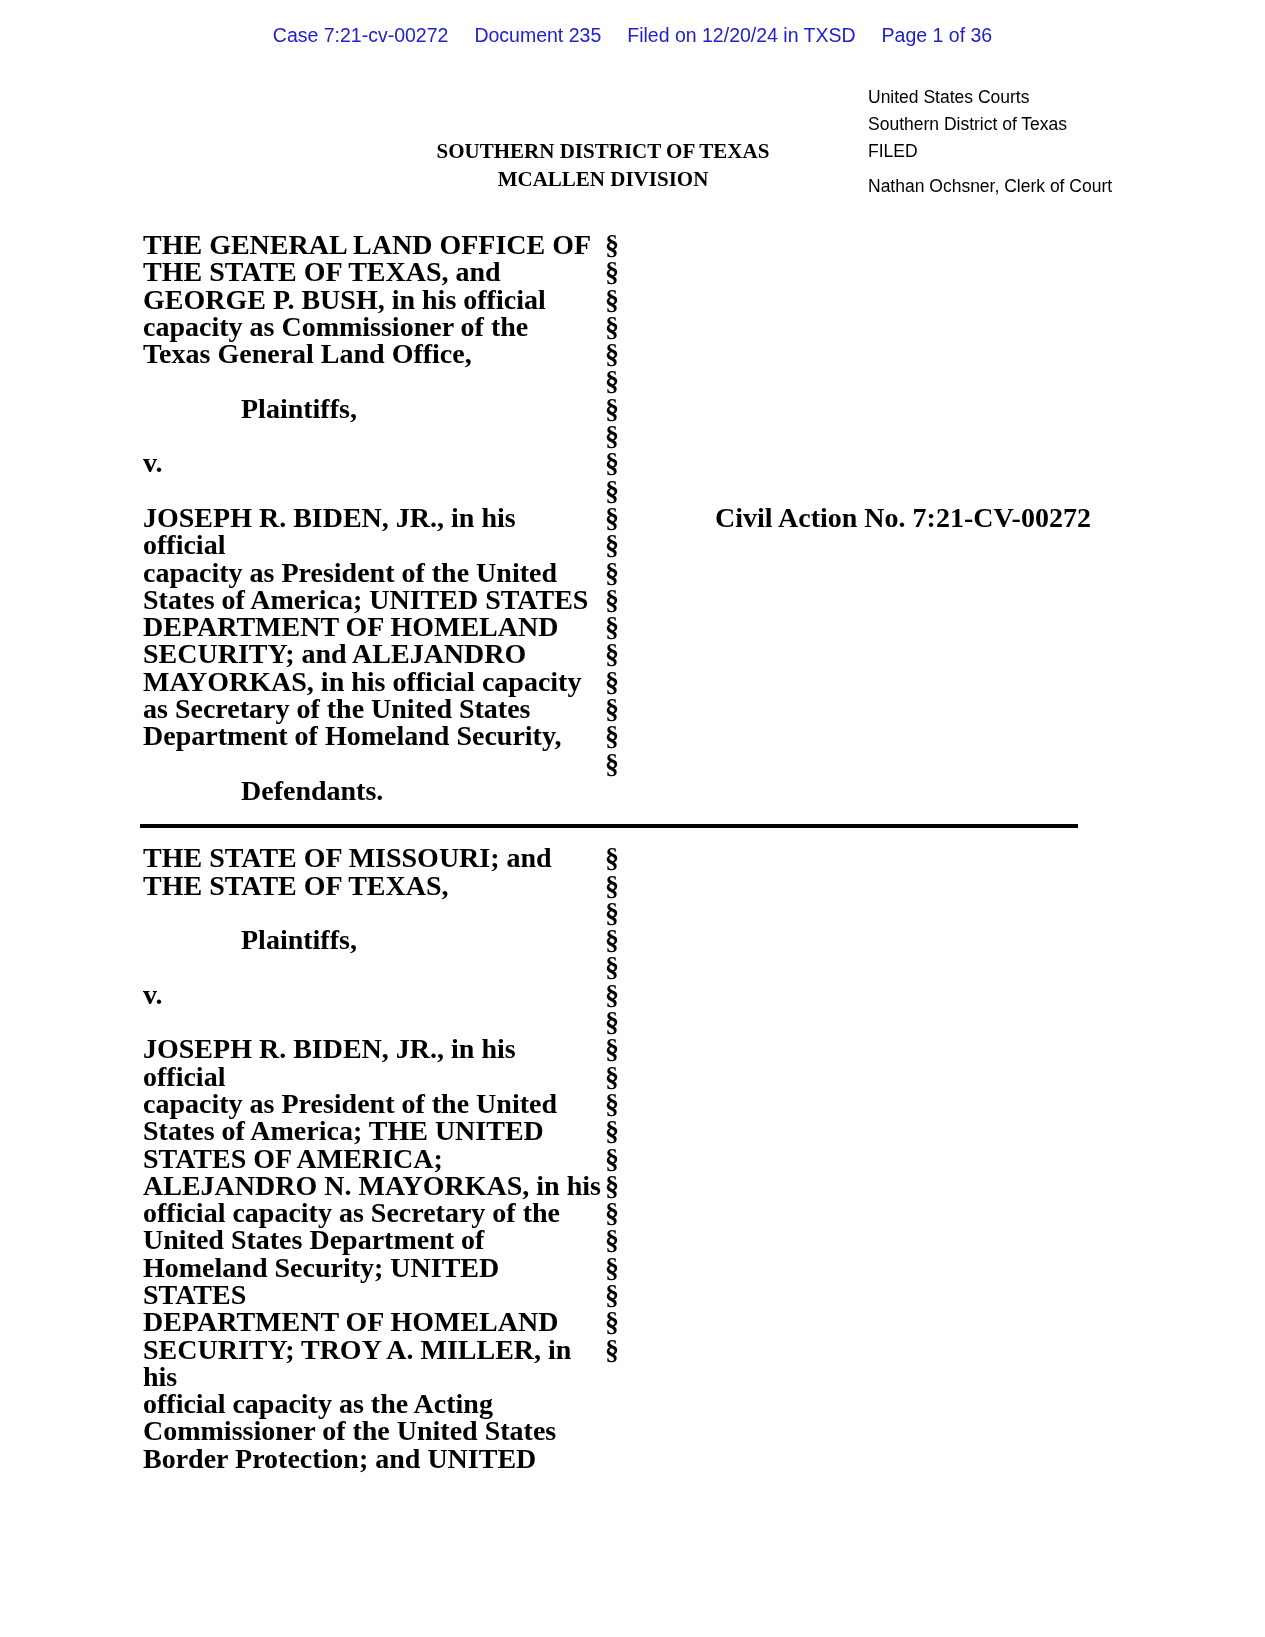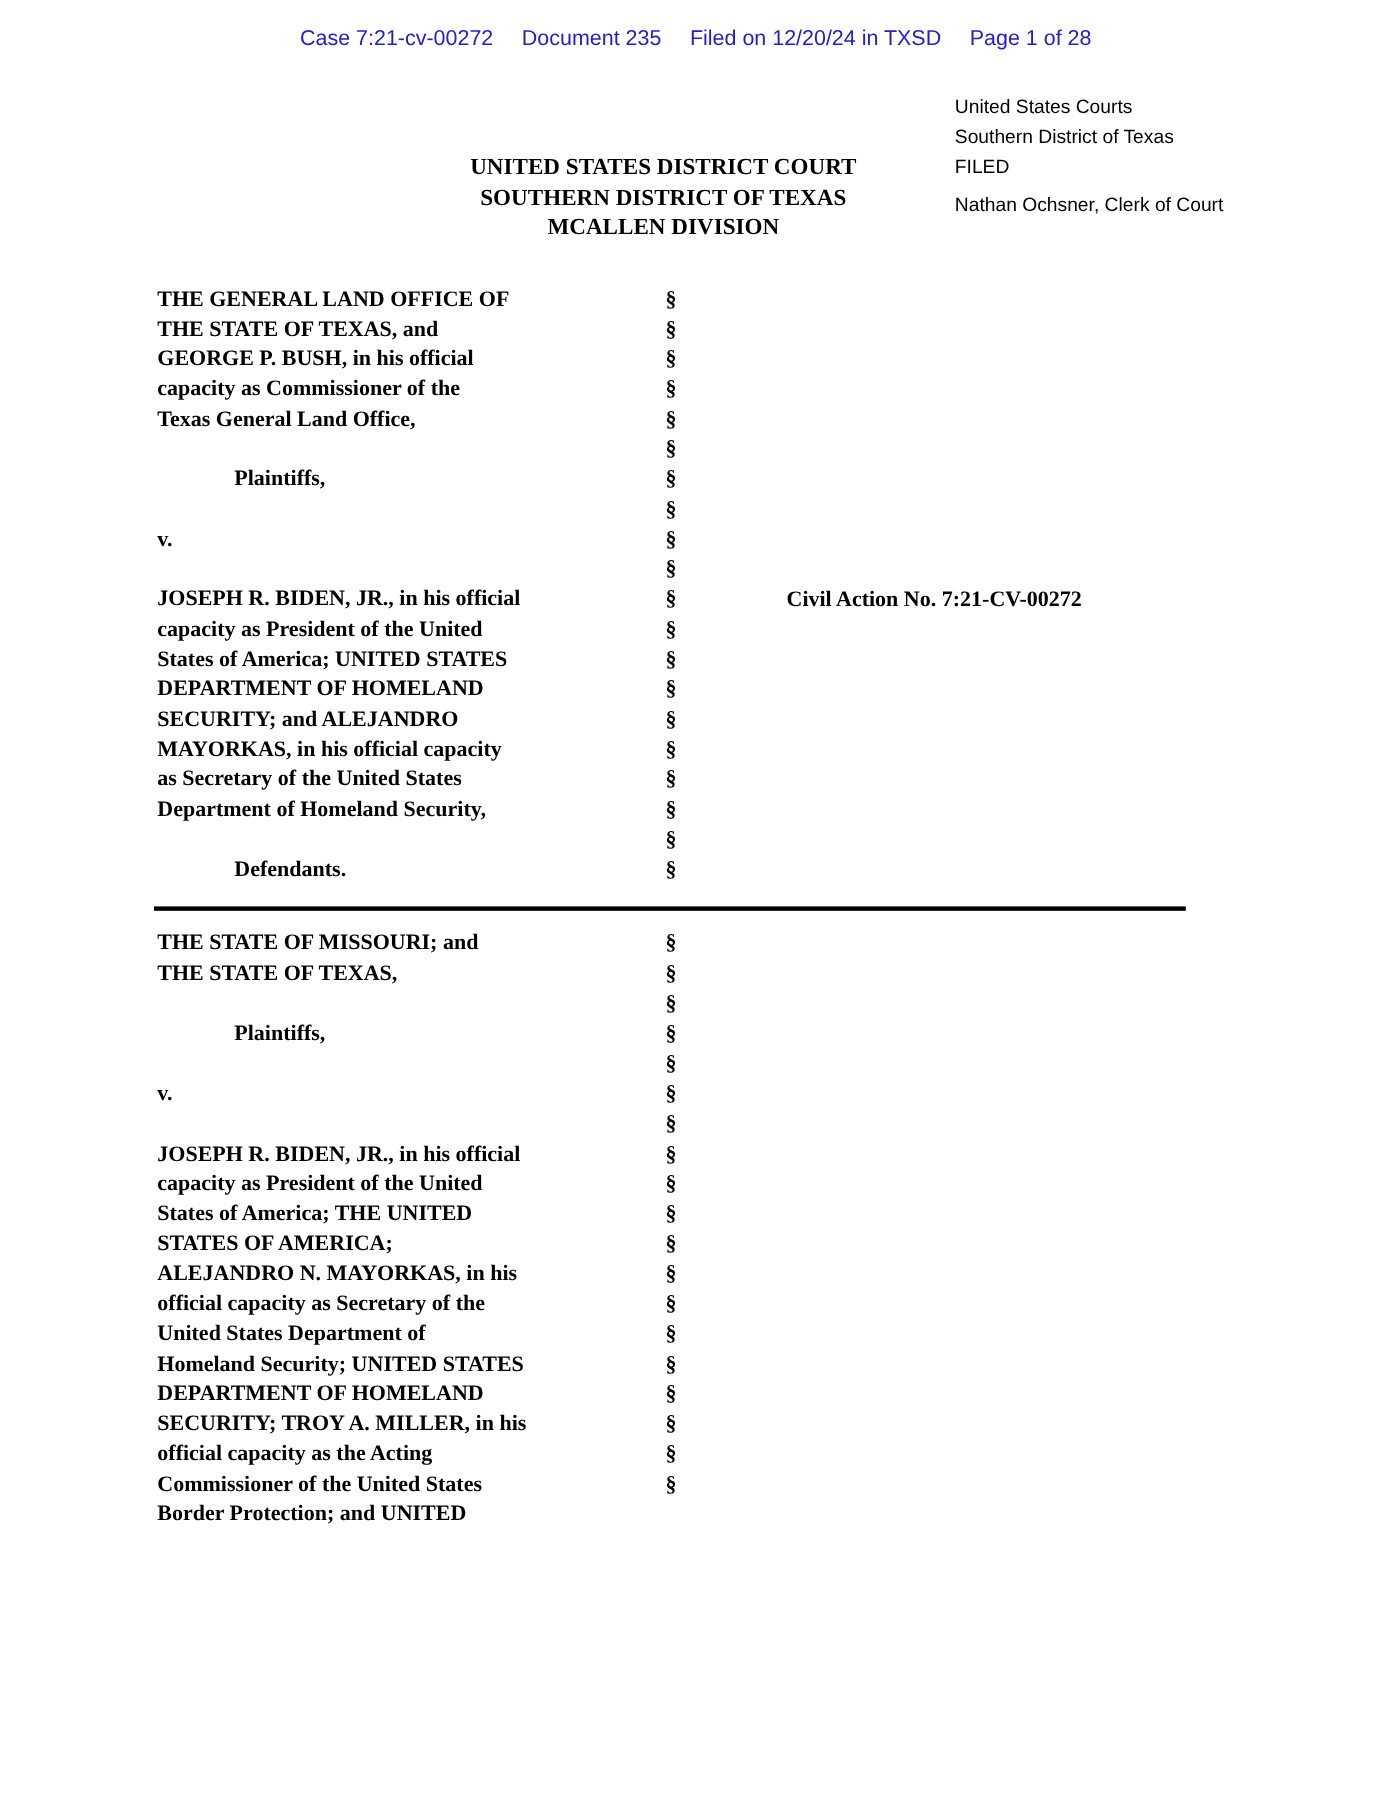--- a/index.html
+++ b/index.html
@@ -70,21 +70,21 @@
     font-size: 21px;
     line-height: 27.5px;
   }
 
   
   .caption {
     margin-left: 143px;
     display: grid;
     grid-template-columns: 462px 110px 1fr;
     font-weight: bold;
-    font-size: 20px;
+    font-size: 28px;
     line-height: 27.3px;
   }
   .caption-1 { margin-top: 38px; }
   .caption-2 { margin-top: 16px; }
   .parties, .sections {
     white-space: pre-wrap;
   }
   .civil-action {
     white-space: nowrap;
   }
@@ -99,32 +99,31 @@
     background: var(--ink);
   }
 </style>
 </head>
 <body>
 
 <div class="ecf-header">
   <span>Case 7:21-cv-00272</span>
   <span>Document 235</span>
   <span>Filed on 12/20/24 in TXSD</span>
-  <span>Page 1 of 28</span>
+  <span>Page 1 of 36</span>
 </div>
 
 <div class="filing-stamp">
   <div>United States Courts</div>
   <div>Southern District of Texas</div>
   <div>FILED</div>
   <div class="stamp-clerk">Nathan Ochsner, Clerk of Court</div>
 </div>
 
 <div class="court-heading">
-  <div>UNITED STATES DISTRICT COURT</div>
   <div>SOUTHERN DISTRICT OF TEXAS</div>
   <div>MCALLEN DIVISION</div>
 </div>
 
 <div class="caption caption-1">
   <div class="parties">THE GENERAL LAND OFFICE OF
 THE STATE OF TEXAS, and
 GEORGE P. BUSH, in his official
 capacity as Commissioner of the
 Texas General Land Office,

